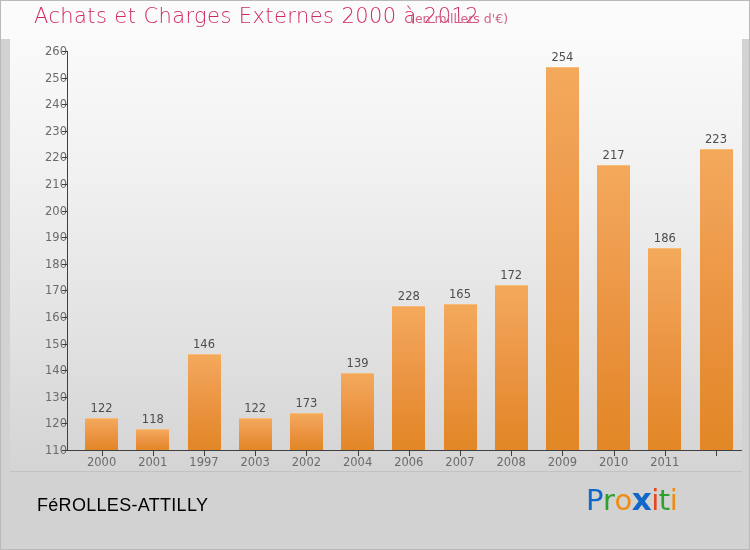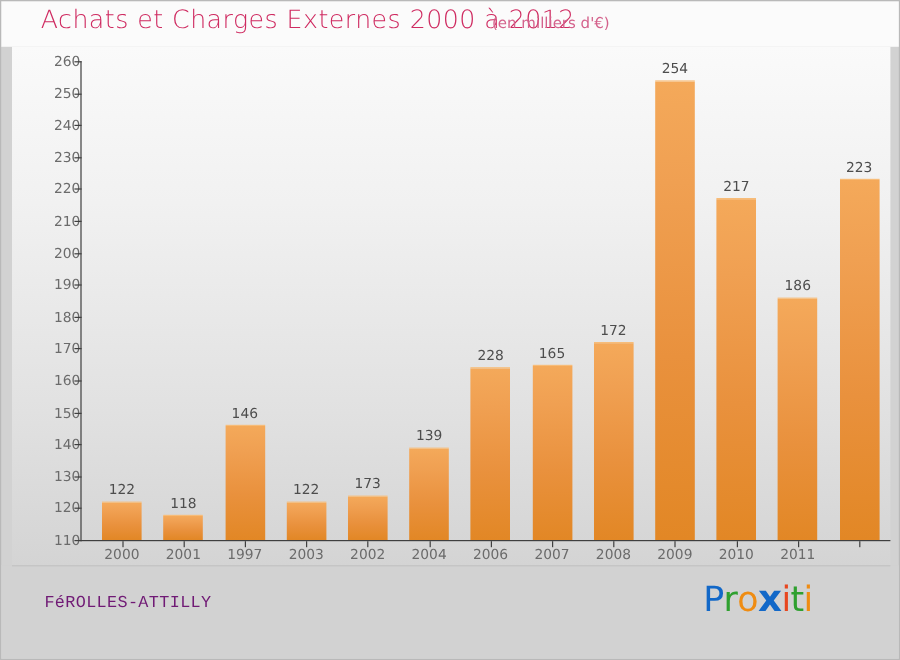--- a/index.html
+++ b/index.html
@@ -155,23 +155,23 @@
     left: 9px;
     top: 0px;
     width: 732px;
     height: 1px;
     background: #c2c2c2;
   }
   #footer-title {
     position: absolute;
     left: 36px;
     top: 24px;
-    font-size: 14px;
-    color: #701a75;
-    font-family: Liberation Mono, monospace;
+    font-size: 18px;
+    color: #000000;
+    font-family: Liberation Sans, sans-serif;
     font-weight: 300;
     letter-spacing: 0.3px;
     white-space: nowrap;
   }
   #logo {
     position: absolute;
     left: 585px;
     top: 13px;
     font-size: 29px;
     font-family: "DejaVu Sans", sans-serif;

